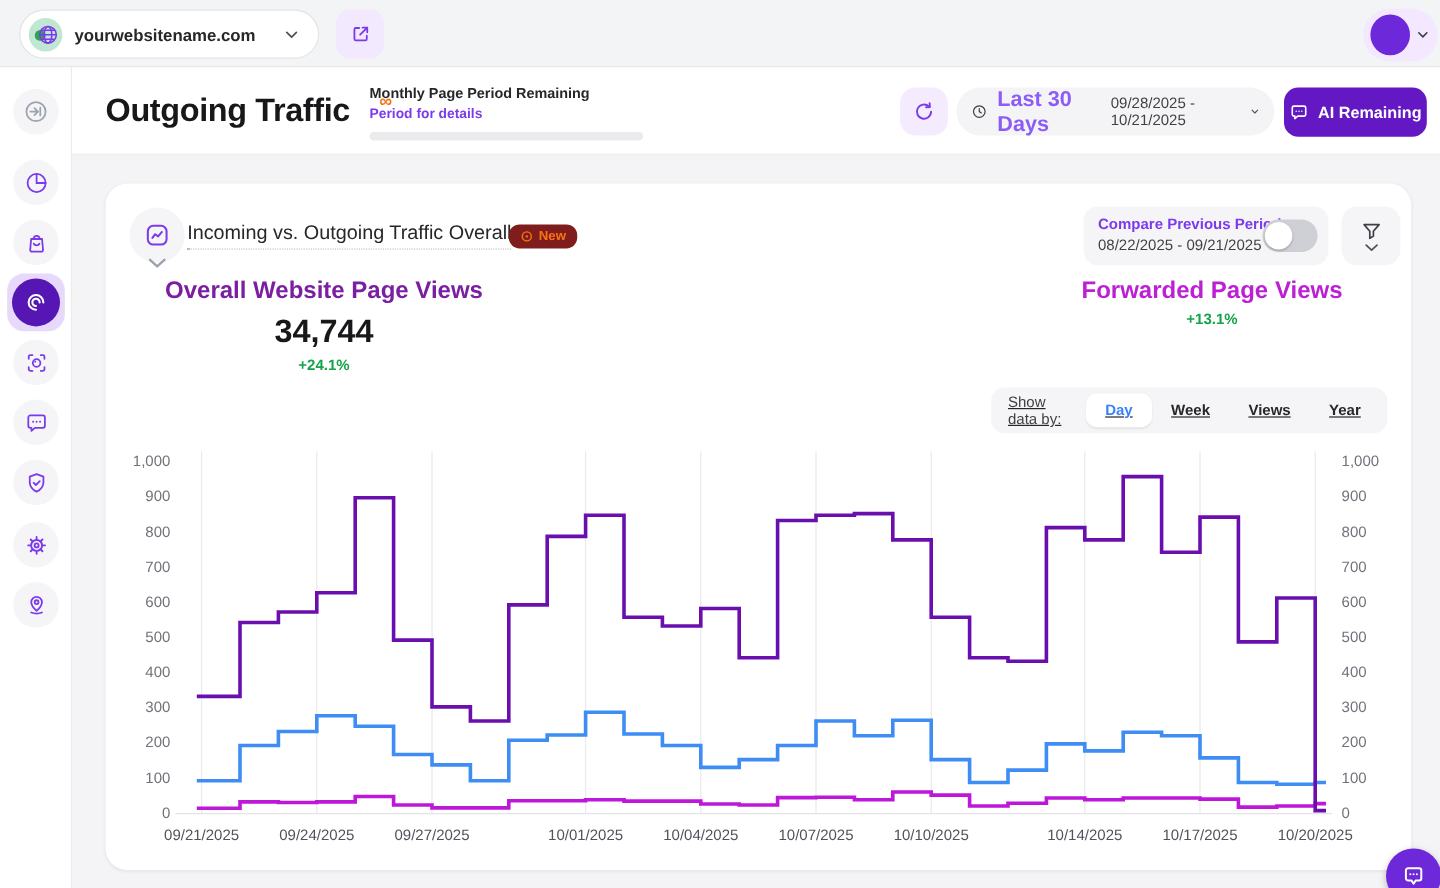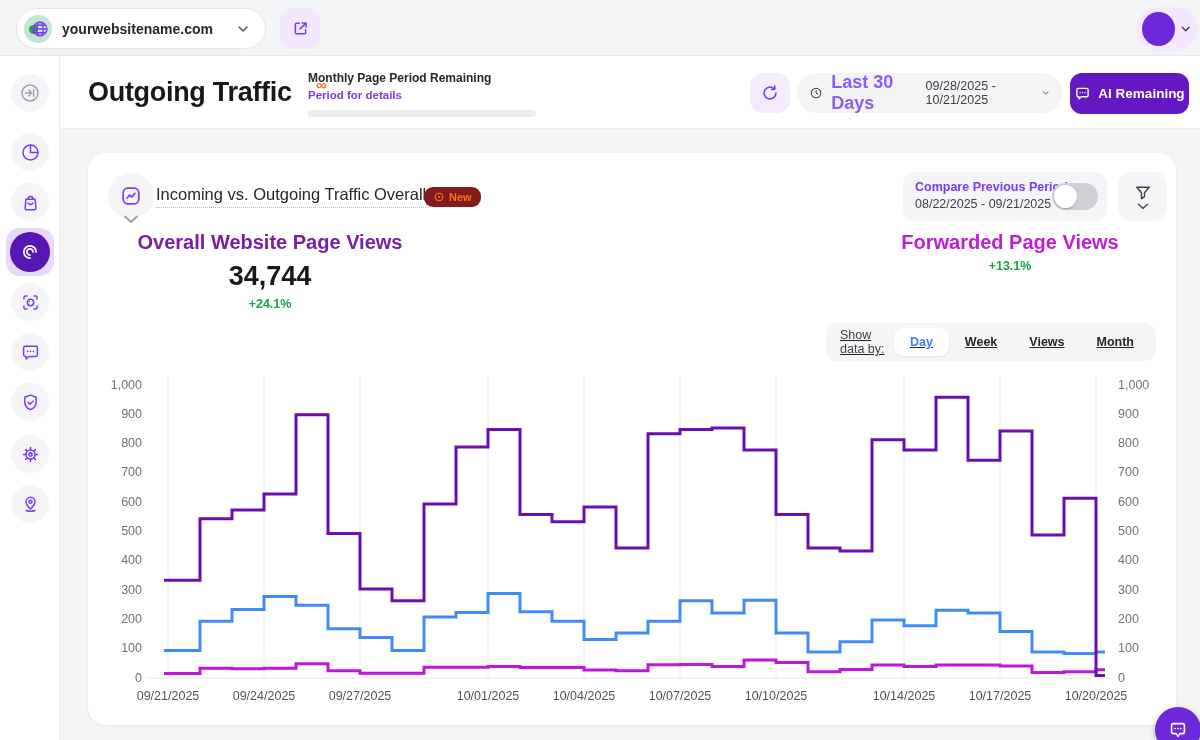--- a/index.html
+++ b/index.html
@@ -273,21 +273,21 @@
       <div class="metric m3">
         <div class="metric-label" style="color: rgb(188, 31, 212);">Forwarded Page Views</div>
         <div class="metric-delta" style="color: rgb(22, 163, 74);">+13.1%</div>
       </div>
 
       <div class="tabsbar">
         <span class="tabs-label">Show data by:</span>
         <span class="tab active">Day</span>
         <span class="tab">Week</span>
         <span class="tab">Views</span>
-        <span class="tab">Month</span>
+        <span class="tab">Year</span>
       </div>
     </div>
   </div>
 
   <svg id="chart-svg">
       <line x1="168" y1="376" x2="168" y2="678" stroke="#e9e9ee" stroke-width="1"></line>
       <text x="168" y="700" text-anchor="middle" font-size="12.5" fill="#52525b">09/21/2025</text>
       <line x1="264" y1="376" x2="264" y2="678" stroke="#e9e9ee" stroke-width="1"></line>
       <text x="264" y="700" text-anchor="middle" font-size="12.5" fill="#52525b">09/24/2025</text>
       <line x1="360" y1="376" x2="360" y2="678" stroke="#e9e9ee" stroke-width="1"></line>

